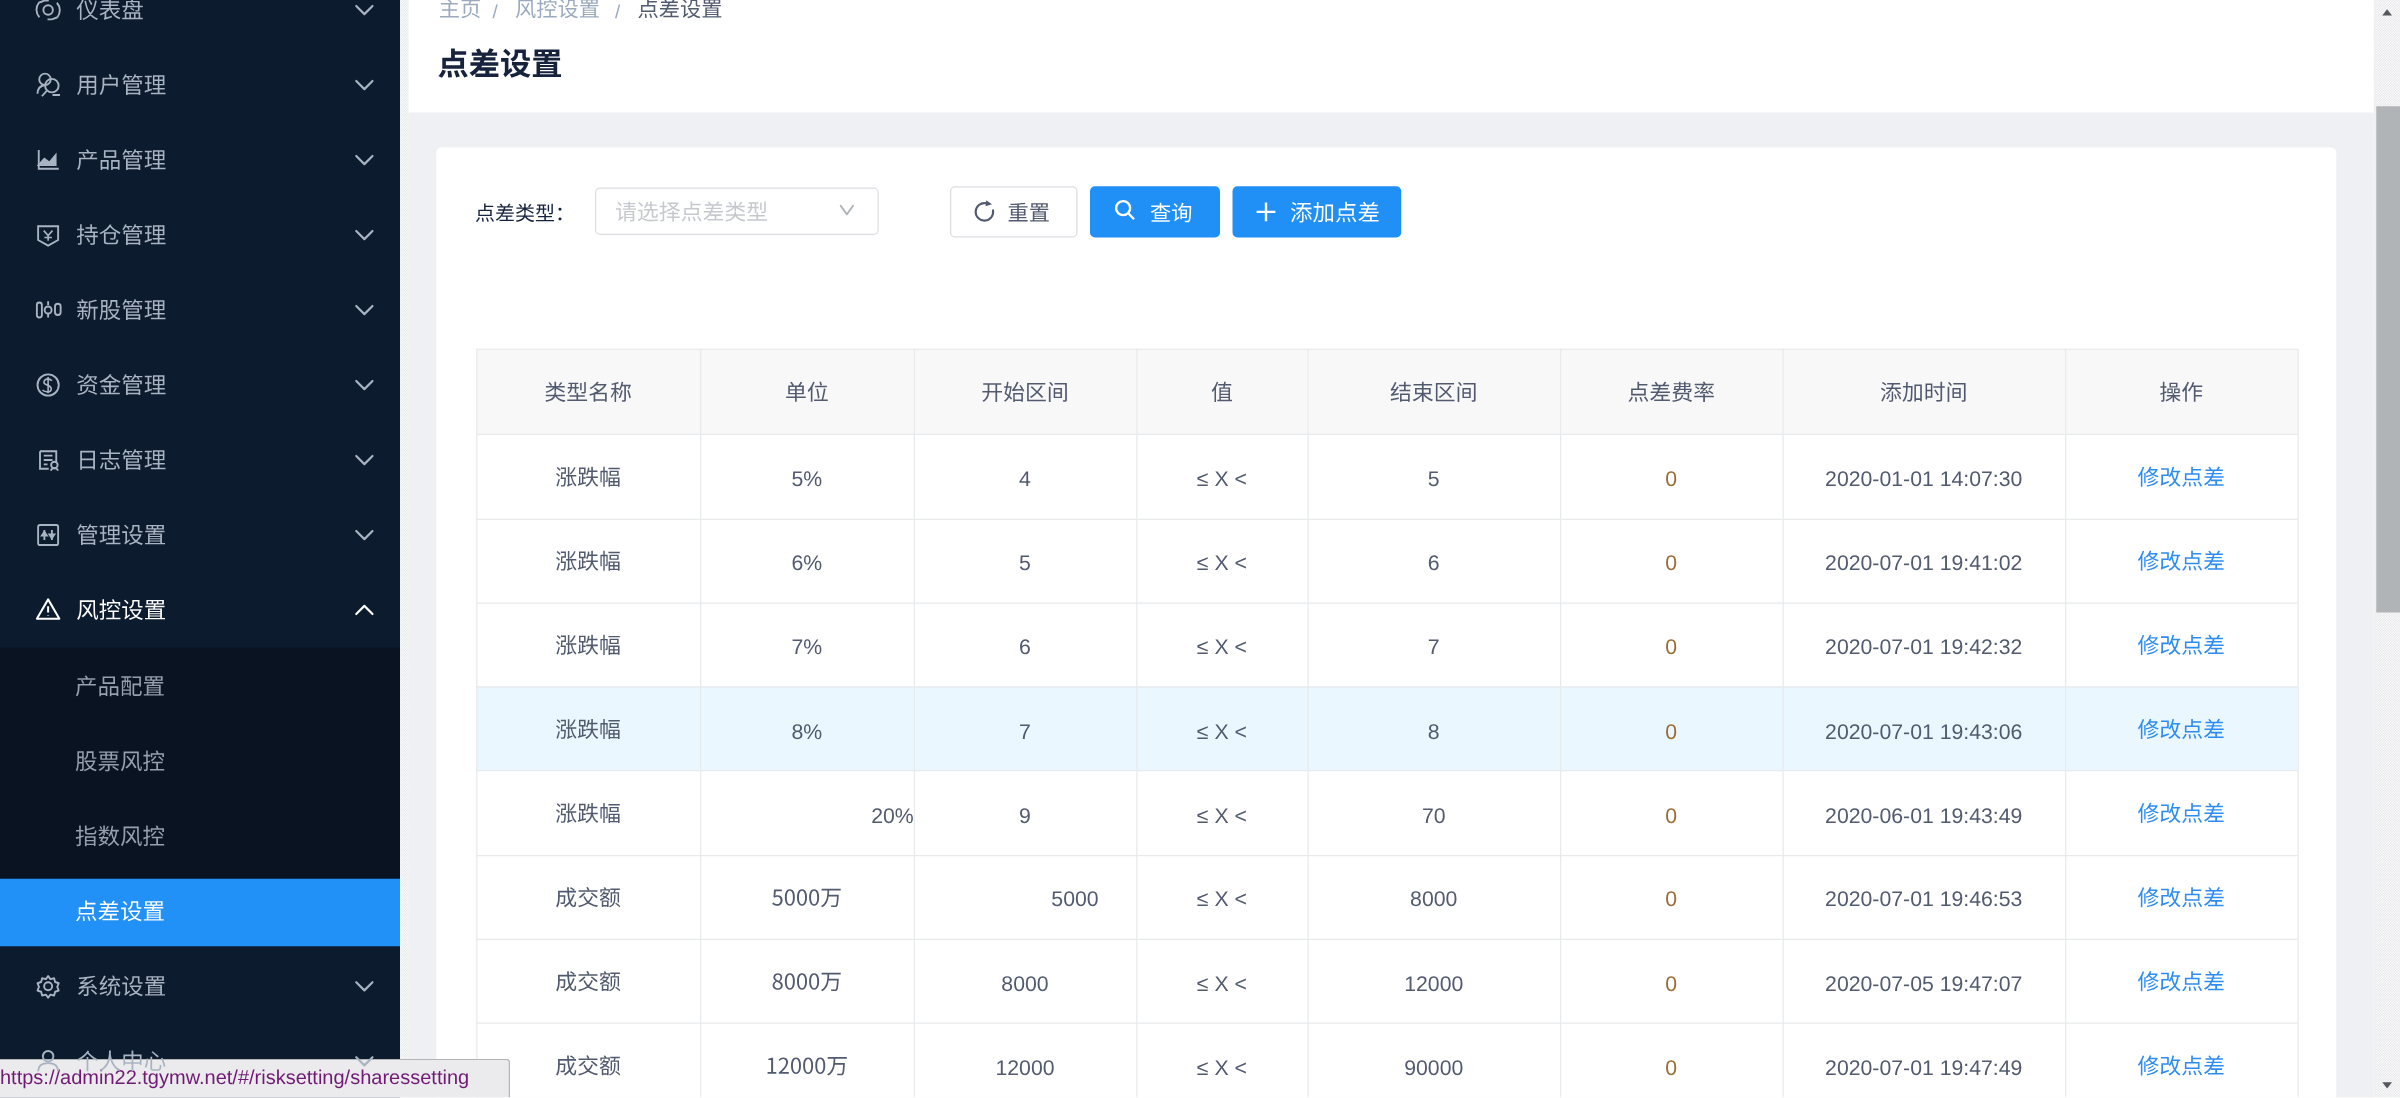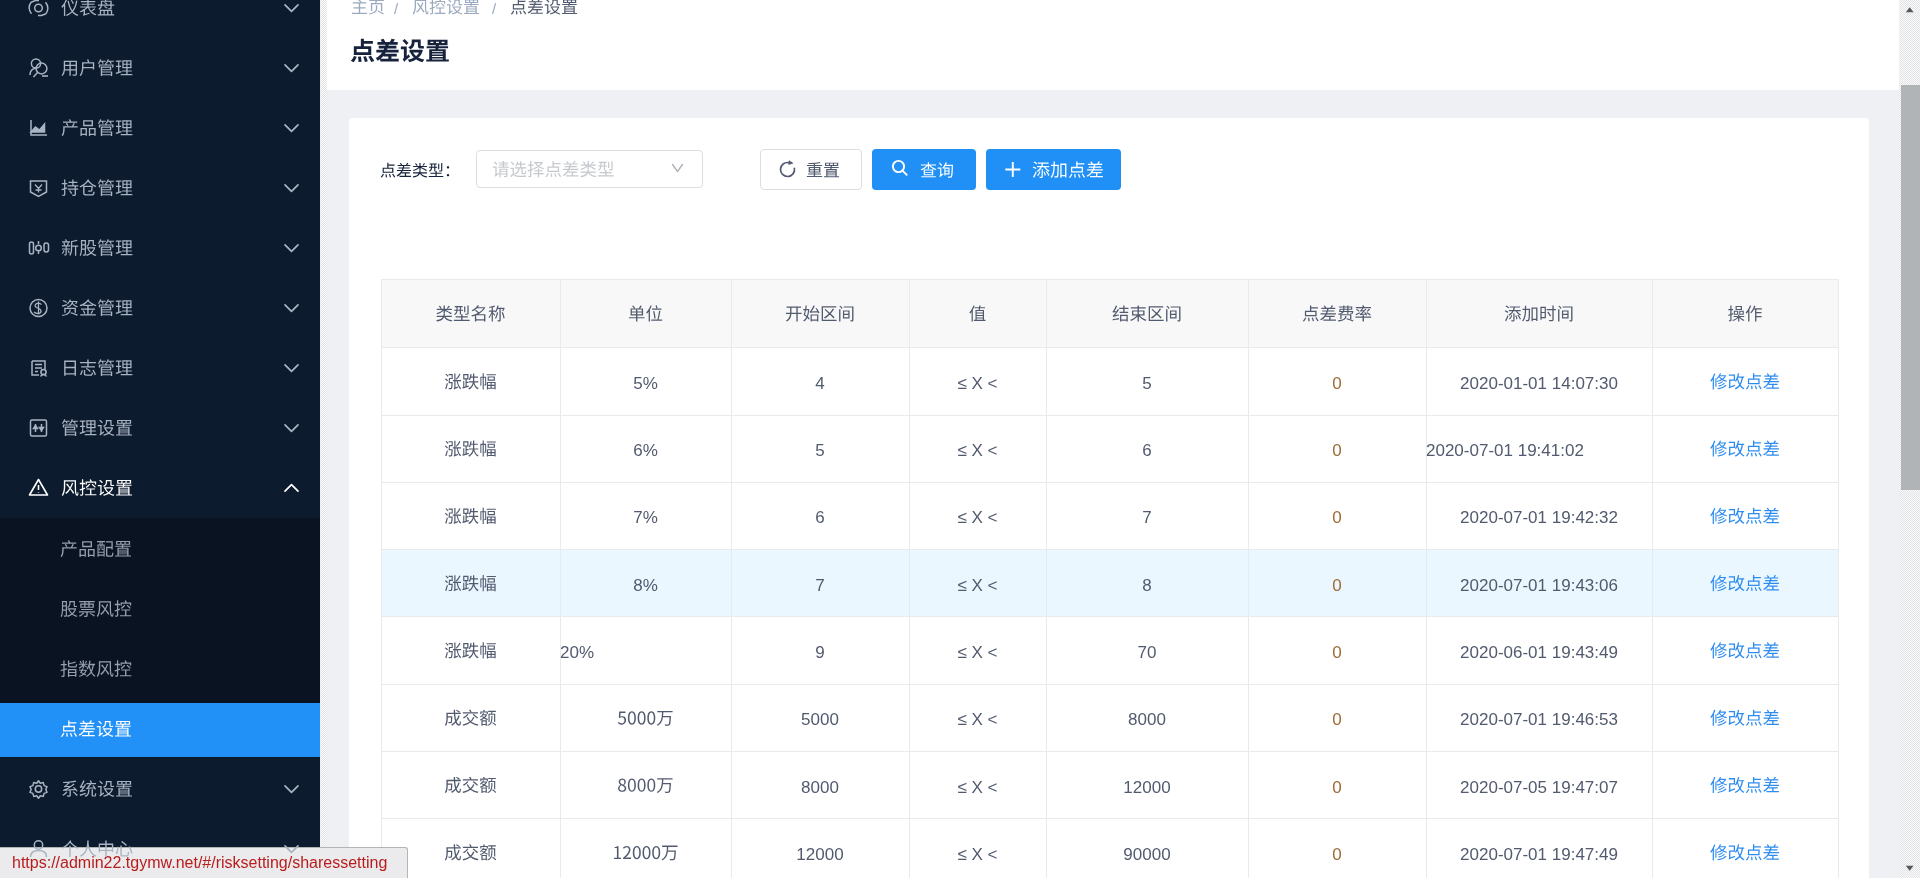--- a/index.html
+++ b/index.html
@@ -35,57 +35,57 @@
 <div class="a" style="left:731.0px;top:349.8px;width:178.0px;height:67.3px;line-height:67.3px;text-align:center;font-size:17px;color:#515a6e">4</div>
 <div class="a" style="left:909.0px;top:349.8px;width:137.0px;height:67.3px;line-height:67.3px;text-align:center;font-size:17px;color:#515a6e">≤ X &lt;</div>
 <div class="a" style="left:1046.0px;top:349.8px;width:202.0px;height:67.3px;line-height:67.3px;text-align:center;font-size:17px;color:#515a6e">5</div>
 <div class="a" style="left:1248.0px;top:349.8px;width:178.0px;height:67.3px;line-height:67.3px;text-align:center;font-size:17px;color:#9c6b35">0</div>
 <div class="a" style="left:1426.0px;top:349.8px;width:226.0px;height:67.3px;line-height:67.3px;text-align:center;font-size:17px;color:#515a6e">2020-01-01 14:07:30</div>
 <div class="a" style="left:560.0px;top:417.1px;width:171.0px;height:67.3px;line-height:67.3px;text-align:center;font-size:17px;color:#515a6e">6%</div>
 <div class="a" style="left:731.0px;top:417.1px;width:178.0px;height:67.3px;line-height:67.3px;text-align:center;font-size:17px;color:#515a6e">5</div>
 <div class="a" style="left:909.0px;top:417.1px;width:137.0px;height:67.3px;line-height:67.3px;text-align:center;font-size:17px;color:#515a6e">≤ X &lt;</div>
 <div class="a" style="left:1046.0px;top:417.1px;width:202.0px;height:67.3px;line-height:67.3px;text-align:center;font-size:17px;color:#515a6e">6</div>
 <div class="a" style="left:1248.0px;top:417.1px;width:178.0px;height:67.3px;line-height:67.3px;text-align:center;font-size:17px;color:#9c6b35">0</div>
-<div class="a" style="left:1426.0px;top:417.1px;width:226.0px;height:67.3px;line-height:67.3px;font-size:17px;color:#515a6e">2020-07-01 19:41:02</div>
+<div class="a" style="left:1426.0px;top:417.1px;width:226.0px;height:67.3px;line-height:67.3px;text-align:center;font-size:17px;color:#515a6e">2020-07-01 19:41:02</div>
 <div class="a" style="left:560.0px;top:484.4px;width:171.0px;height:67.3px;line-height:67.3px;text-align:center;font-size:17px;color:#515a6e">7%</div>
 <div class="a" style="left:731.0px;top:484.4px;width:178.0px;height:67.3px;line-height:67.3px;text-align:center;font-size:17px;color:#515a6e">6</div>
 <div class="a" style="left:909.0px;top:484.4px;width:137.0px;height:67.3px;line-height:67.3px;text-align:center;font-size:17px;color:#515a6e">≤ X &lt;</div>
 <div class="a" style="left:1046.0px;top:484.4px;width:202.0px;height:67.3px;line-height:67.3px;text-align:center;font-size:17px;color:#515a6e">7</div>
 <div class="a" style="left:1248.0px;top:484.4px;width:178.0px;height:67.3px;line-height:67.3px;text-align:center;font-size:17px;color:#9c6b35">0</div>
 <div class="a" style="left:1426.0px;top:484.4px;width:226.0px;height:67.3px;line-height:67.3px;text-align:center;font-size:17px;color:#515a6e">2020-07-01 19:42:32</div>
 <div class="a" style="left:560.0px;top:551.7px;width:171.0px;height:67.2px;line-height:67.2px;text-align:center;font-size:17px;color:#515a6e">8%</div>
 <div class="a" style="left:731.0px;top:551.7px;width:178.0px;height:67.2px;line-height:67.2px;text-align:center;font-size:17px;color:#515a6e">7</div>
 <div class="a" style="left:909.0px;top:551.7px;width:137.0px;height:67.2px;line-height:67.2px;text-align:center;font-size:17px;color:#515a6e">≤ X &lt;</div>
 <div class="a" style="left:1046.0px;top:551.7px;width:202.0px;height:67.2px;line-height:67.2px;text-align:center;font-size:17px;color:#515a6e">8</div>
 <div class="a" style="left:1248.0px;top:551.7px;width:178.0px;height:67.2px;line-height:67.2px;text-align:center;font-size:17px;color:#9c6b35">0</div>
 <div class="a" style="left:1426.0px;top:551.7px;width:226.0px;height:67.2px;line-height:67.2px;text-align:center;font-size:17px;color:#515a6e">2020-07-01 19:43:06</div>
-<div class="a" style="left:560.0px;top:618.9px;width:171.0px;height:67.3px;line-height:67.3px;text-align:left;font-size:17px;color:#515a6e">20%</div>
+<div class="a" style="left:560.0px;top:618.9px;width:171.0px;height:67.3px;line-height:67.3px;text-align:right;font-size:17px;color:#515a6e">20%</div>
 <div class="a" style="left:731.0px;top:618.9px;width:178.0px;height:67.3px;line-height:67.3px;text-align:center;font-size:17px;color:#515a6e">9</div>
 <div class="a" style="left:909.0px;top:618.9px;width:137.0px;height:67.3px;line-height:67.3px;text-align:center;font-size:17px;color:#515a6e">≤ X &lt;</div>
 <div class="a" style="left:1046.0px;top:618.9px;width:202.0px;height:67.3px;line-height:67.3px;text-align:center;font-size:17px;color:#515a6e">70</div>
 <div class="a" style="left:1248.0px;top:618.9px;width:178.0px;height:67.3px;line-height:67.3px;text-align:center;font-size:17px;color:#9c6b35">0</div>
 <div class="a" style="left:1426.0px;top:618.9px;width:226.0px;height:67.3px;line-height:67.3px;text-align:center;font-size:17px;color:#515a6e">2020-06-01 19:43:49</div>
-<div class="a" style="left:731.0px;top:686.2px;width:178.0px;height:67.3px;line-height:67.3px;text-align:center;font-size:17px;color:#515a6e">5000</div>
+<div class="a" style="left:771px;top:686.2px;width:178.0px;height:67.3px;line-height:67.3px;text-align:center;font-size:17px;color:#515a6e">5000</div>
 <div class="a" style="left:909.0px;top:686.2px;width:137.0px;height:67.3px;line-height:67.3px;text-align:center;font-size:17px;color:#515a6e">≤ X &lt;</div>
 <div class="a" style="left:1046.0px;top:686.2px;width:202.0px;height:67.3px;line-height:67.3px;text-align:center;font-size:17px;color:#515a6e">8000</div>
 <div class="a" style="left:1248.0px;top:686.2px;width:178.0px;height:67.3px;line-height:67.3px;text-align:center;font-size:17px;color:#9c6b35">0</div>
 <div class="a" style="left:1426.0px;top:686.2px;width:226.0px;height:67.3px;line-height:67.3px;text-align:center;font-size:17px;color:#515a6e">2020-07-01 19:46:53</div>
 <div class="a" style="left:731.0px;top:753.5px;width:178.0px;height:67.3px;line-height:67.3px;text-align:center;font-size:17px;color:#515a6e">8000</div>
 <div class="a" style="left:909.0px;top:753.5px;width:137.0px;height:67.3px;line-height:67.3px;text-align:center;font-size:17px;color:#515a6e">≤ X &lt;</div>
 <div class="a" style="left:1046.0px;top:753.5px;width:202.0px;height:67.3px;line-height:67.3px;text-align:center;font-size:17px;color:#515a6e">12000</div>
 <div class="a" style="left:1248.0px;top:753.5px;width:178.0px;height:67.3px;line-height:67.3px;text-align:center;font-size:17px;color:#9c6b35">0</div>
 <div class="a" style="left:1426.0px;top:753.5px;width:226.0px;height:67.3px;line-height:67.3px;text-align:center;font-size:17px;color:#515a6e">2020-07-05 19:47:07</div>
 <div class="a" style="left:731.0px;top:820.8px;width:178.0px;height:67.3px;line-height:67.3px;text-align:center;font-size:17px;color:#515a6e">12000</div>
 <div class="a" style="left:909.0px;top:820.8px;width:137.0px;height:67.3px;line-height:67.3px;text-align:center;font-size:17px;color:#515a6e">≤ X &lt;</div>
 <div class="a" style="left:1046.0px;top:820.8px;width:202.0px;height:67.3px;line-height:67.3px;text-align:center;font-size:17px;color:#515a6e">90000</div>
 <div class="a" style="left:1248.0px;top:820.8px;width:178.0px;height:67.3px;line-height:67.3px;text-align:center;font-size:17px;color:#9c6b35">0</div>
 <div class="a" style="left:1426.0px;top:820.8px;width:226.0px;height:67.3px;line-height:67.3px;text-align:center;font-size:17px;color:#515a6e">2020-07-01 19:47:49</div>
 <div class="a" style="left:1899.0px;top:0.0px;width:21.0px;height:878.0px;background:#fafafb;background-image:linear-gradient(45deg,#e2e3e7 25%,transparent 25%,transparent 75%,#e2e3e7 75%),linear-gradient(45deg,#e2e3e7 25%,transparent 25%,transparent 75%,#e2e3e7 75%);background-position:0 0,1px 1px;background-size:2px 2px"></div>
 <div class="a" style="left:1901.0px;top:85.0px;width:19.0px;height:405.0px;background:#b1b4b6"></div>
-<div class="a" style="left:0;top:847px;width:408px;height:31px;background:#ebebed;border:1px solid #b4b4b4;border-left:none;border-bottom:none;border-top-right-radius:3px;line-height:30px;font-size:16px;color:#b91c1c;padding-left:12px">https://admin22.tgymw.net/#/risksetting/sharessetting</div>
+<div class="a" style="left:0;top:847px;width:408px;height:31px;background:#ebebed;border:1px solid #b4b4b4;border-left:none;border-bottom:none;border-top-right-radius:3px;line-height:30px;font-size:16px;color:#701a75;">https://admin22.tgymw.net/#/risksetting/sharessetting</div>
 <svg class="a" style="left:0;top:0" width="1920" height="878" viewBox="0 0 1920 878">
     <defs>
       <path id="g0" d="M436 767Q461 623 501 499Q542 374 605 274Q668 174 757 100Q846 27 966 -17Q957 -24 947 -36Q937 -48 928 -60Q918 -72 912 -82Q788 -33 696 46Q605 125 541 231Q477 337 435 469Q392 601 364 756ZM540 787 601 817Q623 786 646 750Q669 713 688 678Q706 643 716 617L653 581Q643 608 625 644Q607 679 585 717Q563 755 540 787ZM838 782 913 769Q886 622 845 493Q803 365 736 256Q669 148 567 63Q464 -23 316 -81Q312 -73 304 -62Q296 -51 287 -41Q278 -31 271 -23Q415 31 513 111Q611 191 675 294Q738 397 777 520Q815 643 838 782ZM266 836 338 815Q305 730 261 648Q217 565 166 492Q115 419 61 363Q57 372 50 386Q42 400 34 415Q25 429 18 437Q68 486 114 550Q160 614 199 687Q239 761 266 836ZM162 579 233 650 234 649V-78H162Z"></path>
       <path id="g1" d="M105 751H902V686H105ZM156 601H858V539H156ZM65 450H934V385H65ZM460 840H536V397H460ZM444 433 508 403Q471 358 422 317Q372 276 316 239Q260 202 201 172Q142 143 86 122Q81 131 72 142Q63 154 54 165Q44 176 36 183Q91 201 149 227Q208 254 263 287Q317 320 364 358Q411 395 444 433ZM555 416Q588 320 646 241Q704 162 784 105Q865 48 967 19Q958 11 949 -1Q940 -12 931 -24Q923 -36 917 -47Q811 -11 729 52Q646 114 586 202Q526 290 487 398ZM846 346 908 302Q858 260 798 218Q738 175 687 146L638 185Q672 206 710 234Q748 262 784 291Q820 320 846 346ZM252 -79 246 -15 281 15 579 104Q580 88 584 69Q588 50 591 38Q487 4 423 -16Q360 -37 326 -48Q291 -60 276 -66Q261 -73 252 -79ZM252 -79Q250 -70 244 -57Q239 -44 232 -31Q226 -19 219 -11Q232 -4 245 11Q258 25 258 55V270H335V-9Q335 -9 327 -14Q319 -18 306 -26Q294 -34 281 -44Q269 -53 261 -62Q252 -71 252 -79Z"></path>
       <path id="g2" d="M246 765H779V703H246ZM51 550H956V484H51ZM212 765H287V588Q287 534 275 474Q263 415 229 359Q195 302 129 259Q124 267 114 277Q104 288 93 298Q83 307 74 312Q135 351 165 398Q194 445 203 495Q212 544 212 589ZM741 765H816V366Q816 339 808 324Q800 308 779 299Q759 291 725 290Q691 288 640 288Q638 302 631 320Q624 338 616 352Q652 351 683 351Q713 351 723 352Q741 352 741 367ZM463 850 545 834Q530 804 517 776Q504 748 492 728L421 743Q432 767 445 797Q457 827 463 850ZM397 647 434 690Q461 678 490 662Q518 646 543 629Q569 612 585 596L546 549Q531 564 506 582Q481 600 452 617Q424 635 397 647ZM390 426 428 469Q456 456 486 438Q517 420 544 402Q571 384 588 368L550 320Q533 337 506 356Q479 375 449 393Q418 412 390 426ZM45 15H955V-52H45ZM158 261H843V-18H770V200H635V-18H565V200H431V-18H362V200H228V-18H158Z"></path>
       <path id="g3" d="M196 770H843V698H196ZM196 537H841V466H196ZM190 298H843V227H190ZM153 770H227V407Q227 350 222 285Q217 220 204 153Q190 87 163 26Q135 -35 90 -85Q85 -77 74 -68Q63 -58 52 -49Q41 -40 32 -36Q74 11 98 66Q122 121 134 179Q146 238 150 296Q153 354 153 407ZM813 770H887V22Q887 -14 877 -33Q866 -52 841 -62Q816 -71 771 -73Q726 -75 655 -74Q652 -60 645 -39Q637 -17 629 -2Q664 -3 697 -3Q729 -4 753 -3Q777 -3 786 -3Q801 -2 807 3Q813 8 813 22ZM467 743H543V-71H467Z"></path>
       <path id="g4" d="M169 685H247V467Q247 406 242 334Q236 262 221 188Q205 113 176 43Q146 -27 99 -86Q92 -78 80 -69Q68 -60 56 -52Q43 -44 34 -41Q80 15 107 80Q134 144 147 212Q161 280 165 345Q169 411 169 467ZM441 826 513 845Q531 810 548 770Q565 729 574 699L498 676Q490 707 473 749Q456 791 441 826ZM218 685H845V278H769V615H218ZM218 414H811V344H218Z"></path>
       <path id="g5" d="M267 12H796V-47H267ZM101 559H915V394H839V500H174V394H101ZM262 438H792V237H262V294H719V380H262ZM266 168H845V-79H771V109H266ZM211 438H287V-81H211ZM440 623 507 637Q522 616 535 589Q548 562 553 543L483 526Q478 546 465 573Q453 600 440 623ZM165 759H484V703H165ZM582 758H940V702H582ZM167 844 240 830Q218 759 183 692Q148 626 108 580Q101 586 89 592Q77 599 65 606Q53 612 43 616Q85 658 116 719Q148 779 167 844ZM590 842 663 829Q646 768 617 712Q589 655 554 616Q548 621 537 628Q525 634 513 641Q501 647 492 651Q526 687 551 737Q576 788 590 842ZM249 717 309 736Q328 708 347 673Q367 639 375 614L311 592Q303 617 285 652Q268 688 249 717ZM675 712 734 736Q758 708 781 674Q805 641 816 616L755 589Q744 613 722 648Q699 683 675 712Z"></path>
       <path id="g6" d="M476 540V411H847V540ZM476 728V601H847V728ZM407 794H919V346H407ZM395 228H933V160H395ZM318 22H967V-47H318ZM46 773H358V702H46ZM56 483H343V413H56ZM35 100Q76 112 127 127Q179 143 237 162Q294 182 352 201L365 128Q284 101 202 73Q120 46 54 24ZM170 745H242V125L170 111ZM629 763H694V378H700V-9H623V378H629Z"></path>
       <path id="g7" d="M168 464H928V390H168ZM110 720H902V648H110ZM124 464H202V325Q202 281 198 228Q194 174 182 119Q171 63 151 10Q130 -43 97 -87Q91 -80 80 -69Q68 -59 56 -49Q44 -40 35 -35Q75 19 94 83Q113 147 118 211Q124 275 124 327ZM263 612 328 639Q353 607 379 566Q404 526 417 497L348 466Q337 496 313 537Q288 579 263 612ZM689 634 770 606Q744 562 716 515Q687 468 663 435L604 459Q619 483 635 513Q651 544 665 576Q679 608 689 634ZM425 821 500 841Q523 815 544 781Q565 747 575 721L496 696Q488 722 468 757Q447 793 425 821Z"></path>

